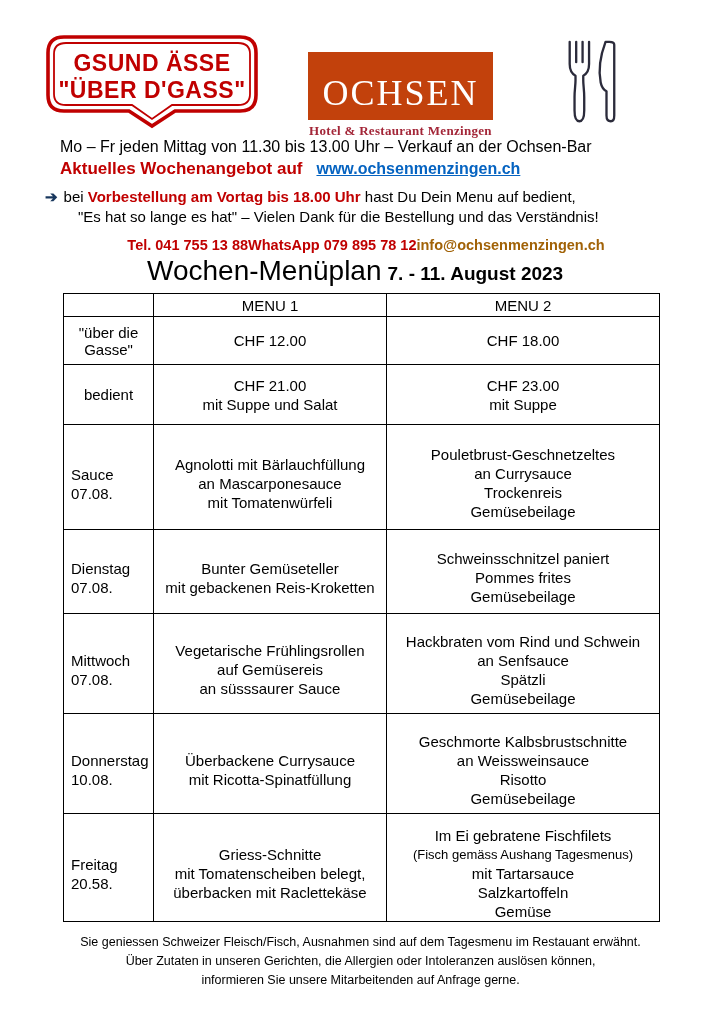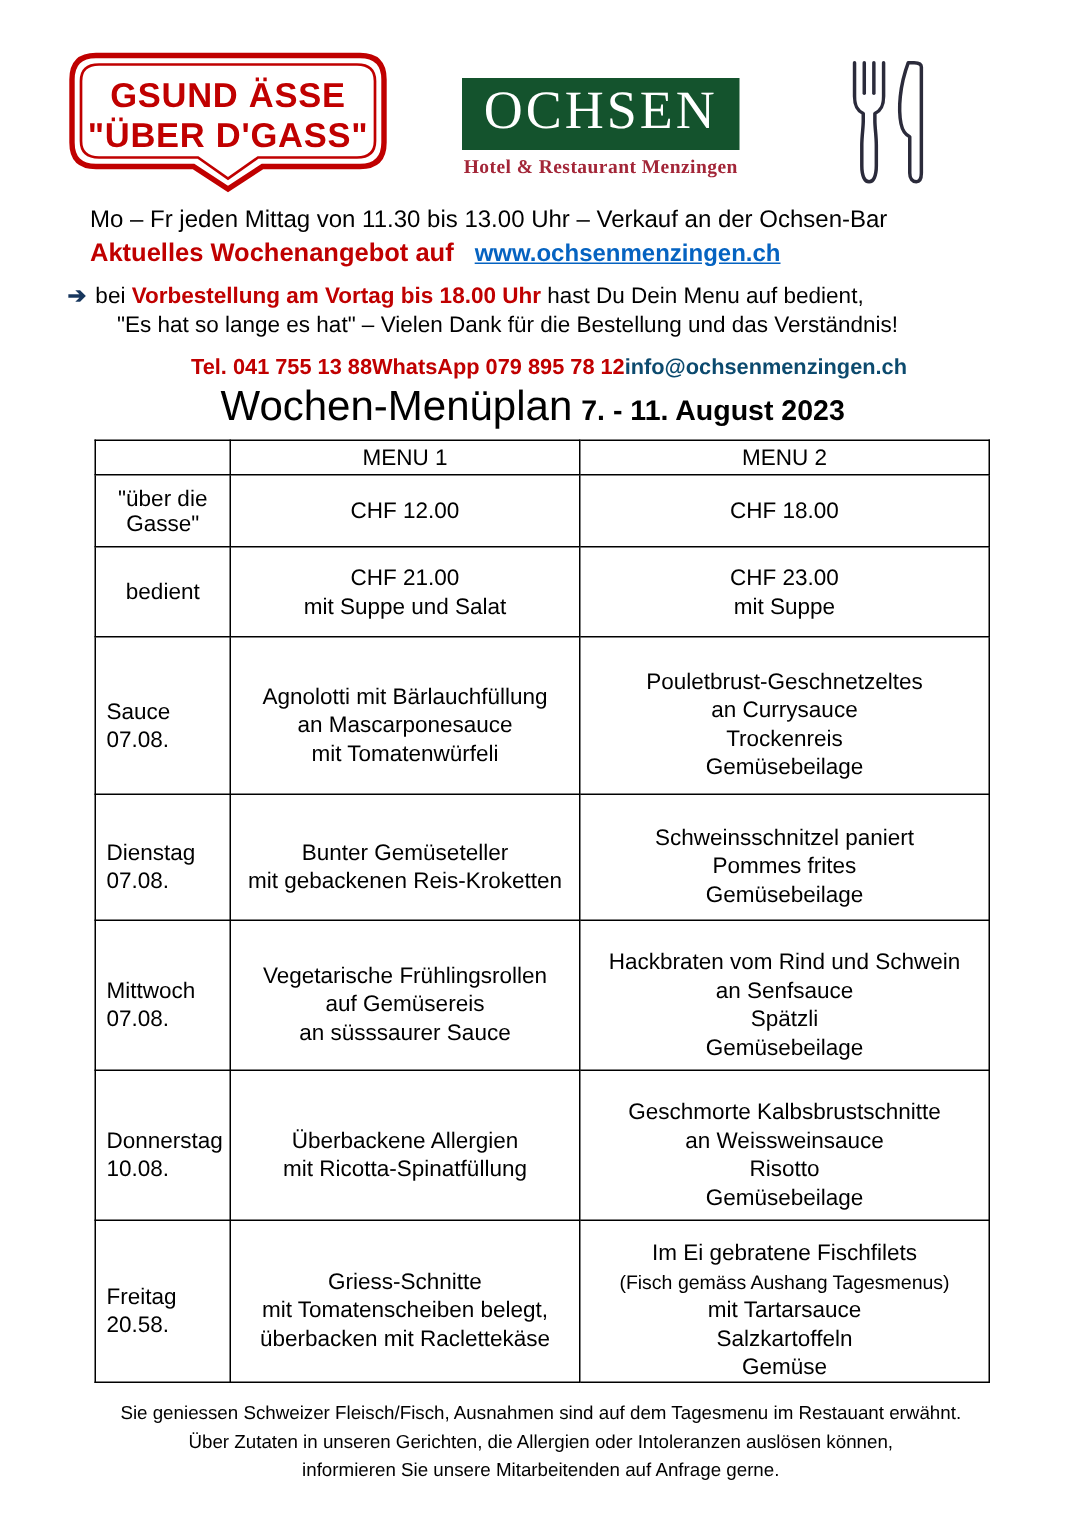--- a/index.html
+++ b/index.html
@@ -7,21 +7,21 @@
   body { font-family:"Liberation Sans", sans-serif; color:#000; }
   .page { position:relative; width:664px; height:1020px; background:#fff; overflow:hidden; }
 
   
   .header { position:absolute; top:34px; left:40px; right:40px; height:95px; }
   .badge { position:absolute; left:5px; top:0; width:214px; height:96px; }
   .badge svg { position:absolute; left:0; top:0; }
   .badge-text { position:absolute; left:0; top:16px; width:214px; text-align:center;
     color:#c00000; font-weight:bold; font-size:23px; line-height:27px; letter-spacing:0.5px; }
   .brand { position:absolute; left:258px; top:18px; width:205px; text-align:center; }
-  .brand-box { display:inline-block; background:#14532d; color:#fff; padding:2px 14px 8px 14px; }
+  .brand-box { display:inline-block; background:#c2410c; color:#fff; padding:22px 14px 8px 14px; }
   .brand-name { font-family:"Liberation Serif", serif; font-size:36px; line-height:38px; letter-spacing:2px; }
   .brand-sub { margin-top:3px; font-family:"Liberation Serif", serif; font-weight:bold;
     color:#a32638; font-size:13px; letter-spacing:0.3px; }
   .cutlery { position:absolute; left:515px; top:2px; width:72px; height:92px; }
 
   
   .intro { position:absolute; top:138px; left:60px; right:30px; }
   .line1 { font-size:16px; color:#000; }
   .line2 { margin-top:3px; font-size:17px; font-weight:bold; color:#c00000; }
   .line2 .weblink { color:#0563c1; text-decoration:underline; margin-left:14px; font-size:16px; }
@@ -95,21 +95,21 @@
   </div>
 
   <div class="intro">
     <div class="line1">Mo – Fr jeden Mittag von 11.30 bis 13.00 Uhr – Verkauf an der Ochsen-Bar</div>
     <div class="line2"><span>Aktuelles Wochenangebot auf</span><a class="weblink" href="#">www.ochsenmenzingen.ch</a></div>
     <div class="line3"><span class="arrow">➔</span><span>bei </span><span class="red-bold">Vorbestellung am Vortag bis 18.00 Uhr</span><span> hast Du Dein Menu auf bedient,</span></div>
     <div class="line4">"Es hat so lange es hat" – Vielen Dank für die Bestellung und das Verständnis!</div>
     <div class="contact">
       <span>Tel.  041 755 13 88</span>
       <span>WhatsApp 079 895 78 12</span>
-      <a href="#" style="color:#0c4a6e; text-decoration:none;">info@ochsenmenzingen.ch</a>
+      <a href="#" style="color:#a16207; text-decoration:none;">info@ochsenmenzingen.ch</a>
     </div>
   </div>
 
   <div class="title">
     <span class="title-main">Wochen-Menüplan</span><span class="title-date">7. - 11. August 2023</span>
   </div>
 
   <table class="menu">
     <colgroup>
         <col class="c-day">
@@ -186,21 +186,21 @@
             <div>Spätzli</div>
             <div>Gemüsebeilage</div>
           </td>
         </tr>
         <tr class="day-row" style="height: 100px;">
           <td class="day-cell">
             <div>Donnerstag</div>
             <div>10.08.</div>
           </td>
           <td class="menu-cell">
-            <div>Überbackene Allergien</div>
+            <div>Überbackene Currysauce</div>
             <div>mit Ricotta-Spinatfüllung</div>
           </td>
           <td class="menu-cell">
             <div>Geschmorte Kalbsbrustschnitte</div>
             <div>an Weissweinsauce</div>
             <div>Risotto</div>
             <div>Gemüsebeilage</div>
           </td>
         </tr>
         <tr class="day-row" style="height: 102px;">

